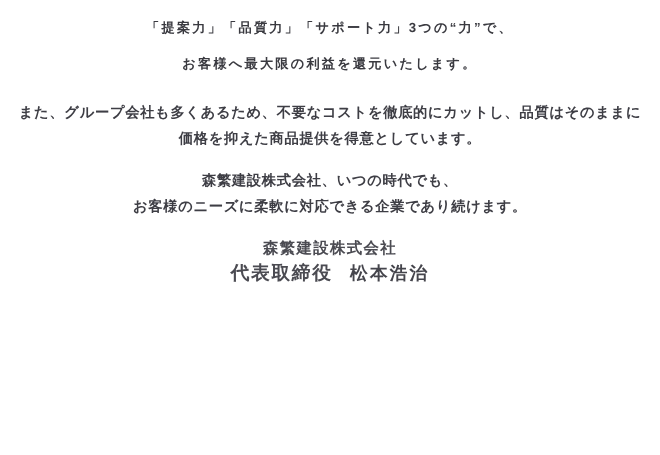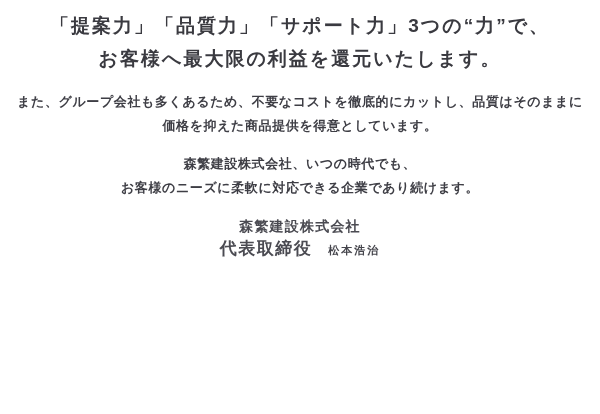--- a/index.html
+++ b/index.html
@@ -14,21 +14,21 @@
     background: #ffffff;
     overflow: hidden;
     font-family: "Liberation Serif", "DejaVu Serif", serif;
     color: #3e3e45;
   }
   .page-title {
     margin: 0;
     padding-top: 9px;
     font-family: "Liberation Sans", "DejaVu Sans", sans-serif;
     font-weight: bold;
-    font-size: 19px;
+    font-size: 12px;
     line-height: 33px;
     letter-spacing: 2px;
     color: #3a3a40;
     text-align: center;
   }
   .h-line {
     display: block;
     white-space: nowrap;
   }
   .body-text {
@@ -61,21 +61,21 @@
     line-height: 24px;
     white-space: nowrap;
   }
   .sig-title {
     font-size: 17px;
     letter-spacing: 1.5px;
     font-weight: 600;
     vertical-align: baseline;
   }
   .sig-name {
-    font-size: 11px;
+    font-size: 16px;
     letter-spacing: 2px;
     margin-left: 12px;
     color: #45454c;
     font-weight: 600;
     vertical-align: baseline;
   }
 </style>
 </head>
 <body>
 

